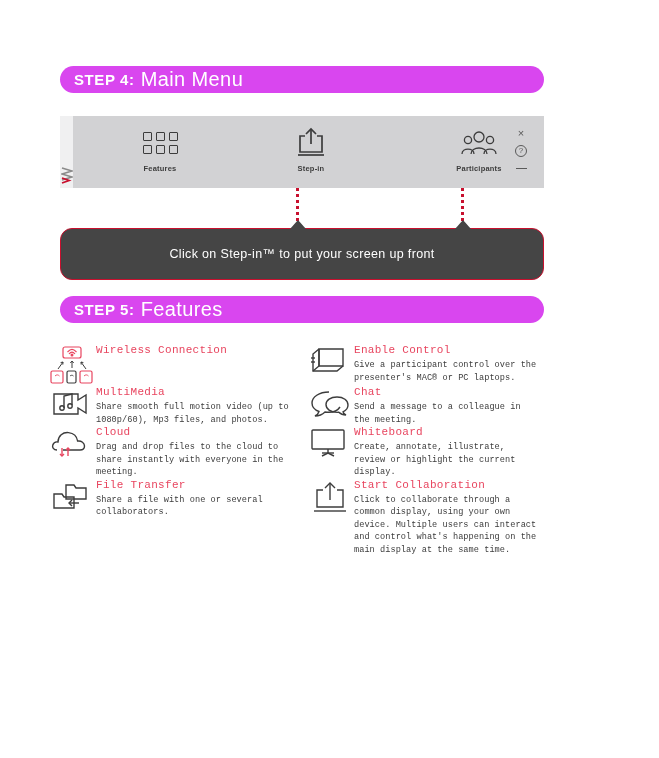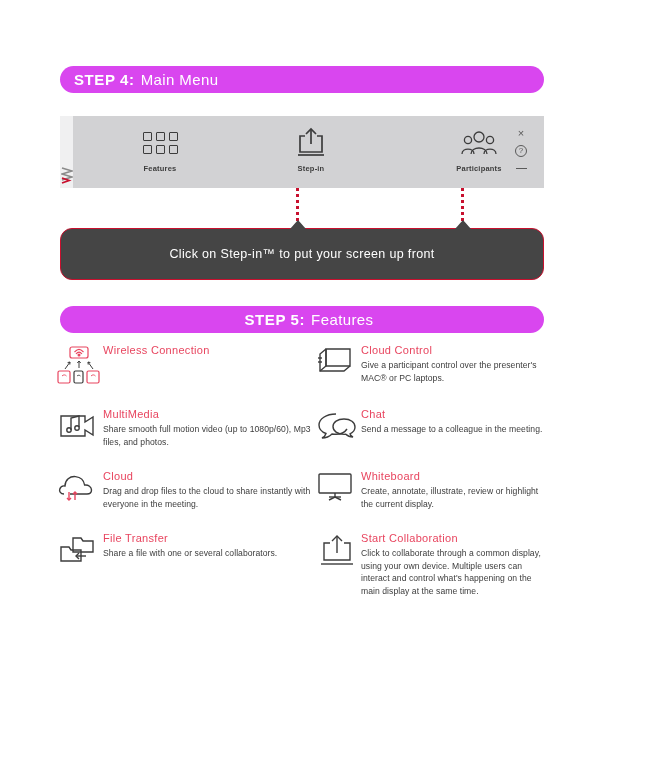--- a/index.html
+++ b/index.html
@@ -29,27 +29,27 @@
     padding-left: 14px;
     color: #ffffff;
     letter-spacing: 0.3px;
   }
   .step-bar .step-num {
     font-weight: bold;
     font-size: 15px;
     letter-spacing: 0.6px;
   }
   .step-bar .step-title {
-    font-size: 15px;
+    font-size: 20px;
     font-weight: normal;
     margin-left: 6px;
     letter-spacing: 0.4px;
   }
   #step4-bar { top: 66px; }
-  #step5-bar { top: 306px; justify-content: center; }
+  #step5-bar { top: 296px; }
 
   
   .toolbar {
     position: absolute;
     left: 60px; top: 116px;
     width: 484px; height: 72px;
     background: #d2d2d4;
     display: flex;
     align-items: stretch;
   }
@@ -181,26 +181,26 @@
     border-left: 8px solid transparent;
     border-right: 8px solid transparent;
     border-bottom: 9px solid #454545;
   }
   #tip-1 { left: 229px; }
   #tip-2 { left: 394px; }
 
   
   .features {
     position: absolute;
-    left: 55px; top: 344px;
+    left: 48px; top: 344px;
     width: 490px;
     display: grid;
     grid-template-columns: 258px 232px;
     grid-auto-rows: min-content;
-    row-gap: 22px;
+    font-family: Liberation Mono, monospace;
   }
   .feature {
     display: flex;
     align-items: flex-start;
   }
   .f-icon {
     width: 48px;
     flex: 0 0 48px;
     padding-top: 2px;
     display: flex;
@@ -347,21 +347,21 @@
           <g fill="none" stroke="#3c3c3c" stroke-width="1.4">
             <path d="M9 3 L33 3 L33 20 L9 20 Z"></path>
             <path d="M9 3 L3 8 L3 25 L27 25 L33 20"></path>
             <path d="M3 25 L9 20 L9 3"></path>
             <path d="M1 12 L5 12"></path>
             <path d="M1 16 L5 16"></path>
           </g>
         </svg>
       </div>
       <div class="f-text">
-        <p class="f-title">Cloud Control</p>
+        <p class="f-title">Enable Control</p>
         <p class="f-desc">Give a participant control over the presenter's MAC® or PC laptops.</p>
       </div>
     </div>
 
     <div class="feature">
       <div class="f-icon">
         <svg width="40" height="30" viewBox="0 0 40 30">
           <g fill="none" stroke="#3c3c3c" stroke-width="1.4">
             <path d="M2 6 L2 26 L26 26 L26 20 L34 25 L34 7 L26 12 L26 6 Z"></path>
             <path d="M12 20 L12 8 L20 6 L20 17"></path>

